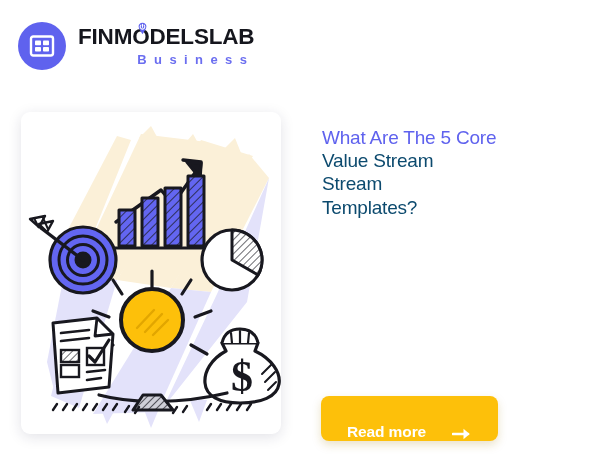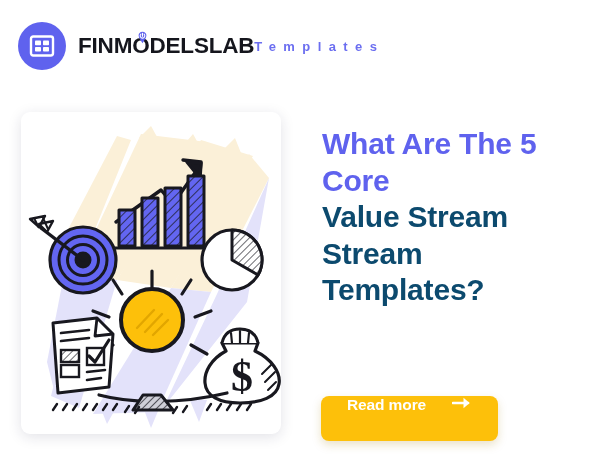--- a/index.html
+++ b/index.html
@@ -39,23 +39,24 @@
     border-radius: 50%;
     background: #5f62ee;
     display: flex;
     align-items: center;
     justify-content: center;
     flex: none;
   }
   .brand-mark svg { display: block; }
   .brand-text {
     display: flex;
-    flex-direction: row;
+    flex-direction: column;
     justify-content: center;
     line-height: 1;
+    align-items: flex-end;
   }
   .brand-name {
     position: relative;
     font-size: 22.5px;
     font-weight: bold;
     letter-spacing: -0.2px;
     color: #15161d;
     white-space: nowrap;
   }
   .brand-o-mark {
@@ -89,42 +90,42 @@
   .illo-card svg { display: block; }
 
   
   .copy {
     position: absolute;
     left: 322px;
     top: 126px;
     width: 262px;
   }
   .headline {
-    font-size: 30px;
-    font-weight: bold;
+    font-size: 19px;
+    font-weight: normal;
     line-height: 1.22;
     letter-spacing: -0.2px;
     margin: 0;
   }
   .headline .hl-accent { color: #5f62ee; display: block; }
   .headline .hl-main { color: #0c4a6e; display: block; }
 
   
   .cta {
     position: absolute;
     left: 321px;
     top: 396px;
     width: 177px;
     height: 45px;
     background: #fdc00a;
     border: none;
     border-radius: 8px;
     box-shadow: 0 4px 10px rgba(160, 124, 10, 0.22);
     display: flex;
-    align-items: flex-start;
+    align-items: flex-end;
     justify-content: center;
     gap: 26px;
     cursor: pointer;
     padding: 0;
   }
   .cta-label {
     color: #ffffff;
     font-size: 15.5px;
     font-weight: bold;
     letter-spacing: -0.1px;
@@ -148,21 +149,21 @@
     </div>
     <div class="brand-text">
       <div class="brand-name">
         <span>FINMODELSLAB</span>
         <svg class="brand-o-mark" viewBox="0 0 9 13" aria-hidden="true">
           <path d="M4.5 0.8 C7 0.8 8.4 2.6 8.4 4.6 C8.4 7.2 5.6 10.2 4.5 12.3 C3.4 10.2 0.6 7.2 0.6 4.6 C0.6 2.6 2 0.8 4.5 0.8 Z" fill="#5f62ee"></path>
           <path d="M4.5 2.4 L4.5 5.2" stroke="#ffffff" stroke-width="1.1" stroke-linecap="round"></path>
           <path d="M2.9 3.2 A2.3 2.3 0 1 0 6.1 3.2" fill="none" stroke="#ffffff" stroke-width="1.1" stroke-linecap="round"></path>
         </svg>
       </div>
-      <div class="brand-sub">Templates</div>
+      <div class="brand-sub">Business</div>
     </div>
   </div>
 
   <div class="illo-card">
     <svg width="260" height="322" viewBox="0 0 260 322" aria-hidden="true">
       <defs>
         <pattern id="hatchBlue" width="6" height="6" patternTransform="rotate(45)" patternUnits="userSpaceOnUse">
           <rect width="6" height="6" fill="#6366f1"></rect>
           <line x1="0" y1="0" x2="0" y2="6" stroke="#1b1b24" stroke-width="1.5"></line>
         </pattern>

